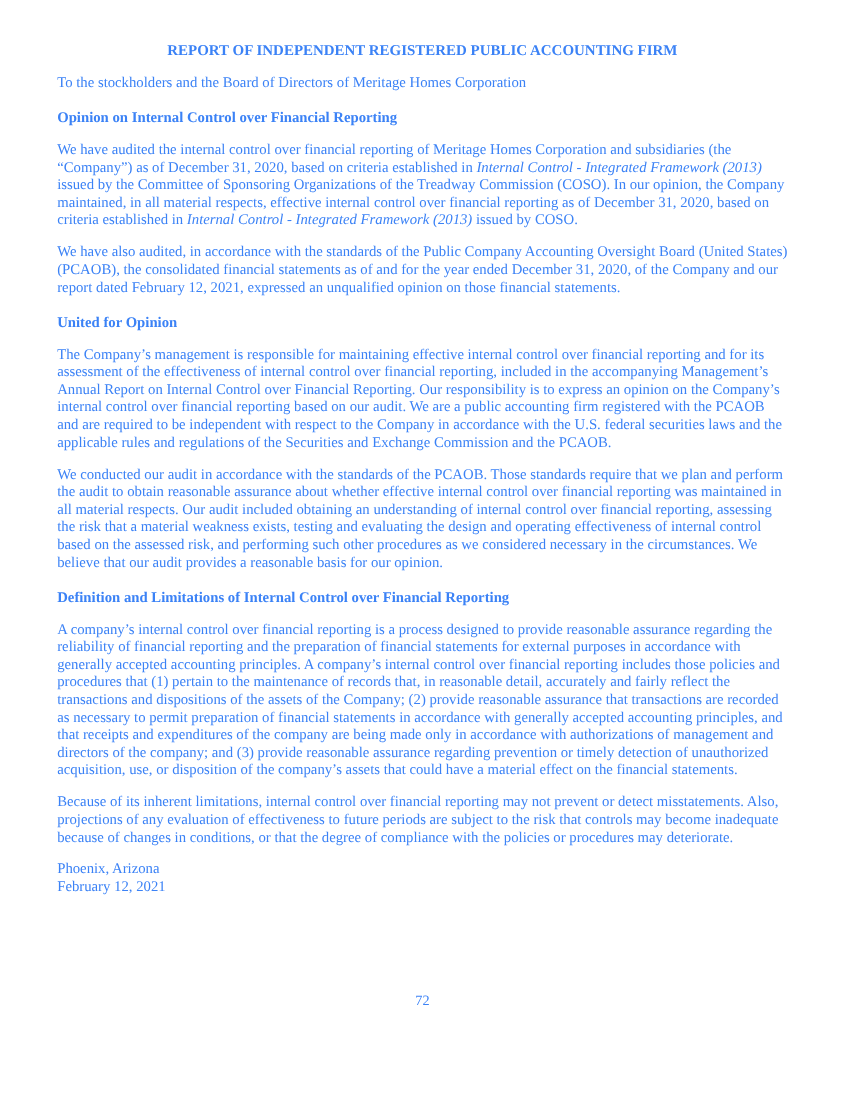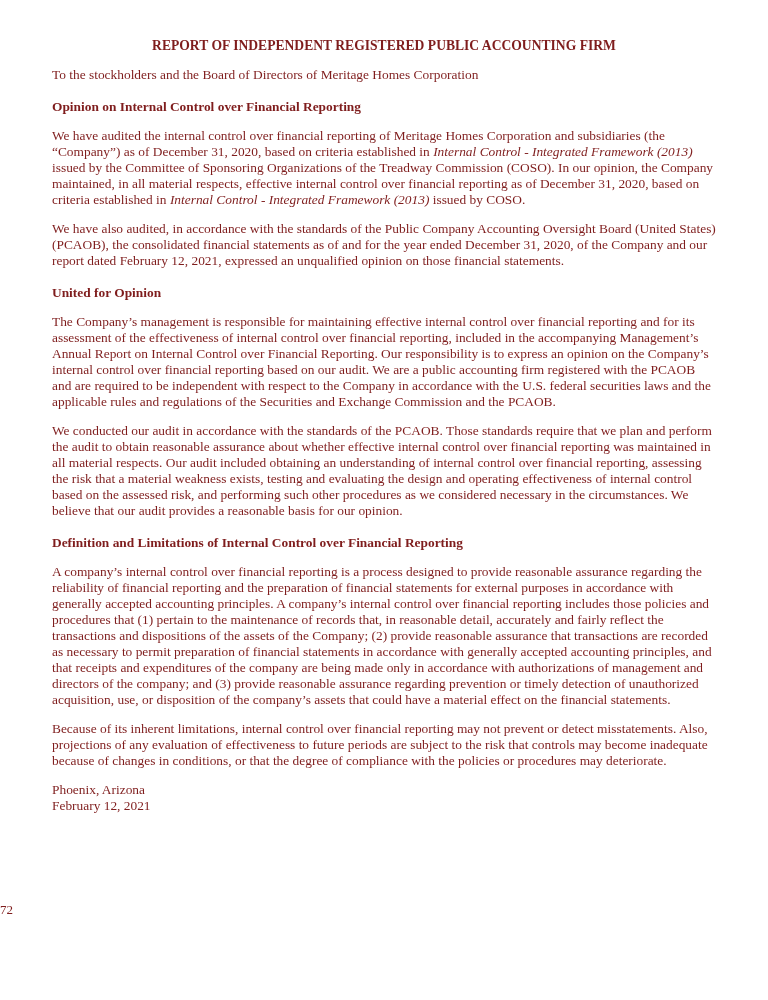--- a/index.html
+++ b/index.html
@@ -2,21 +2,21 @@
 <html><head>
 <meta charset="utf-8">
 <style>
   html, body { margin: 0; padding: 0; background: #ffffff; }
   .page {
     position: relative;
     width: 768px;
     height: 936px;
     margin: 0 auto;
     background: #ffffff;
-    color: #7f1d1d;
+    color: #3b82f6;
     font-family: "Liberation Serif", serif;
     font-size: 13.4px;
     line-height: 16px;
     box-sizing: border-box;
     padding: 38px 52px 0 52px;
     overflow: hidden;
   }
   .doc-title {
     text-align: center;
     font-weight: bold;
@@ -32,20 +32,21 @@
     margin: 16px 0 13px 0;
   }
   .sig-block { margin: 0 0 13px 0; }
   .addr-line { margin: 0; }
   em { }
   .footer {
     position: absolute;
     bottom: 18px;
     left: 0;
     right: 0;
+    text-align: center;
     font-size: 13px;
   }
 </style>
 </head>
 <body>
 
 <div class="page">
 
   <div class="doc-title">REPORT OF INDEPENDENT REGISTERED PUBLIC ACCOUNTING FIRM</div>
 

